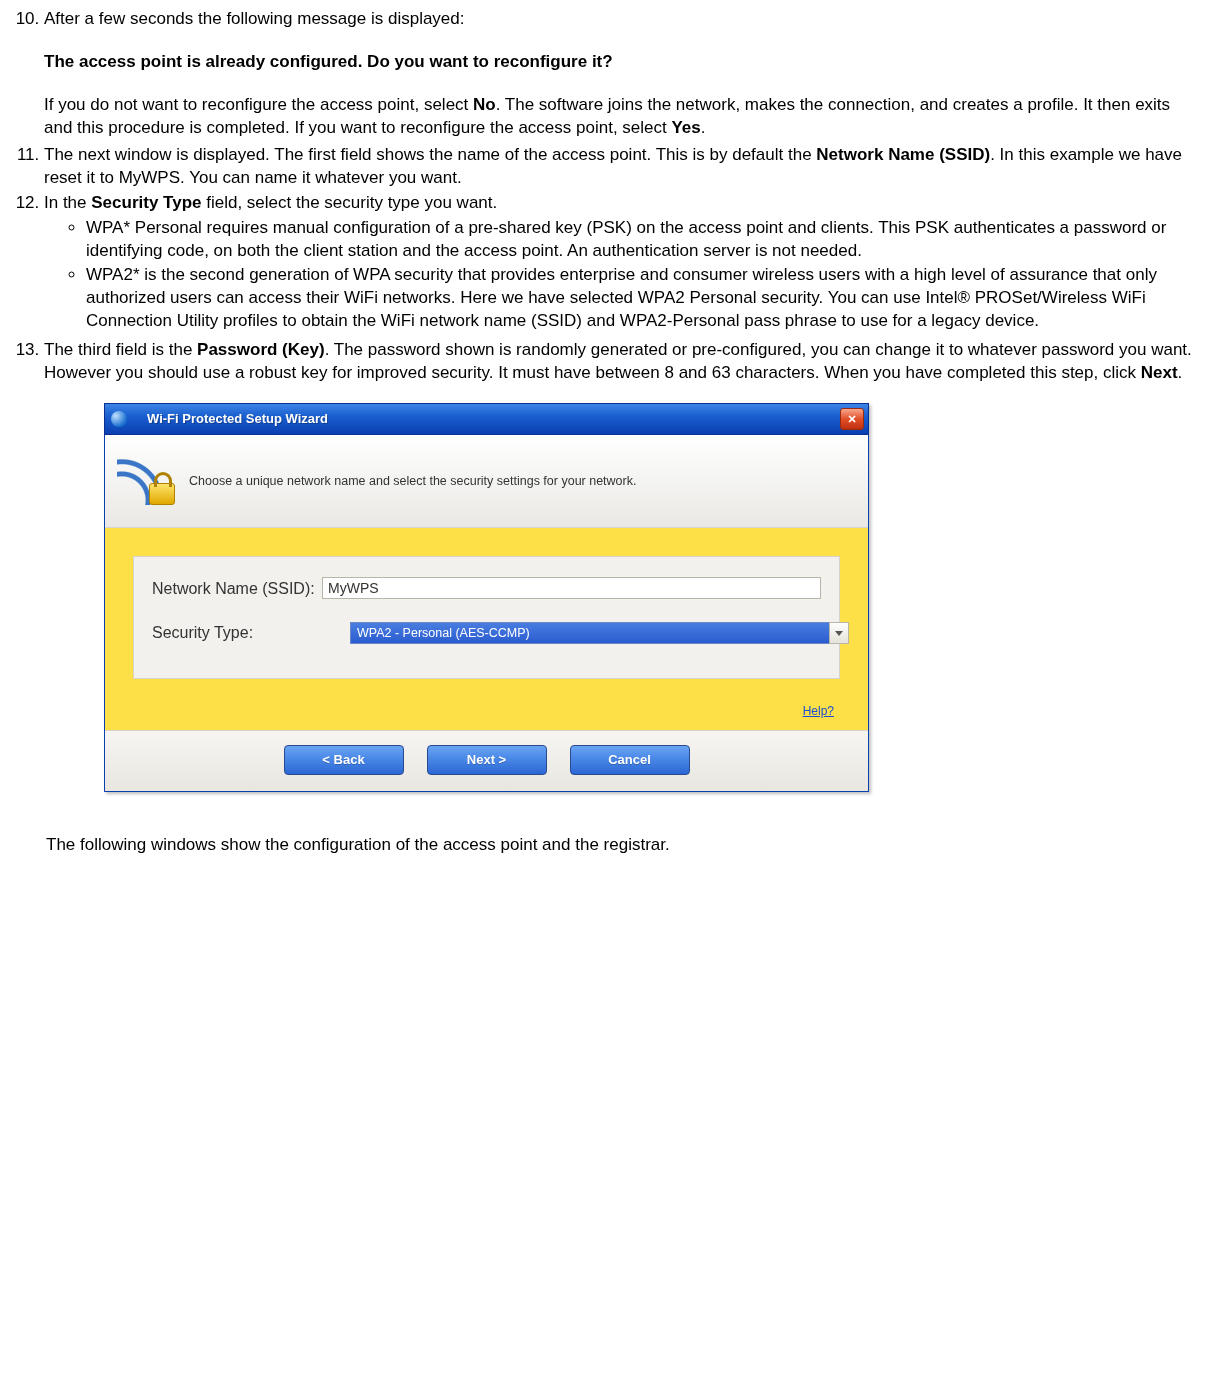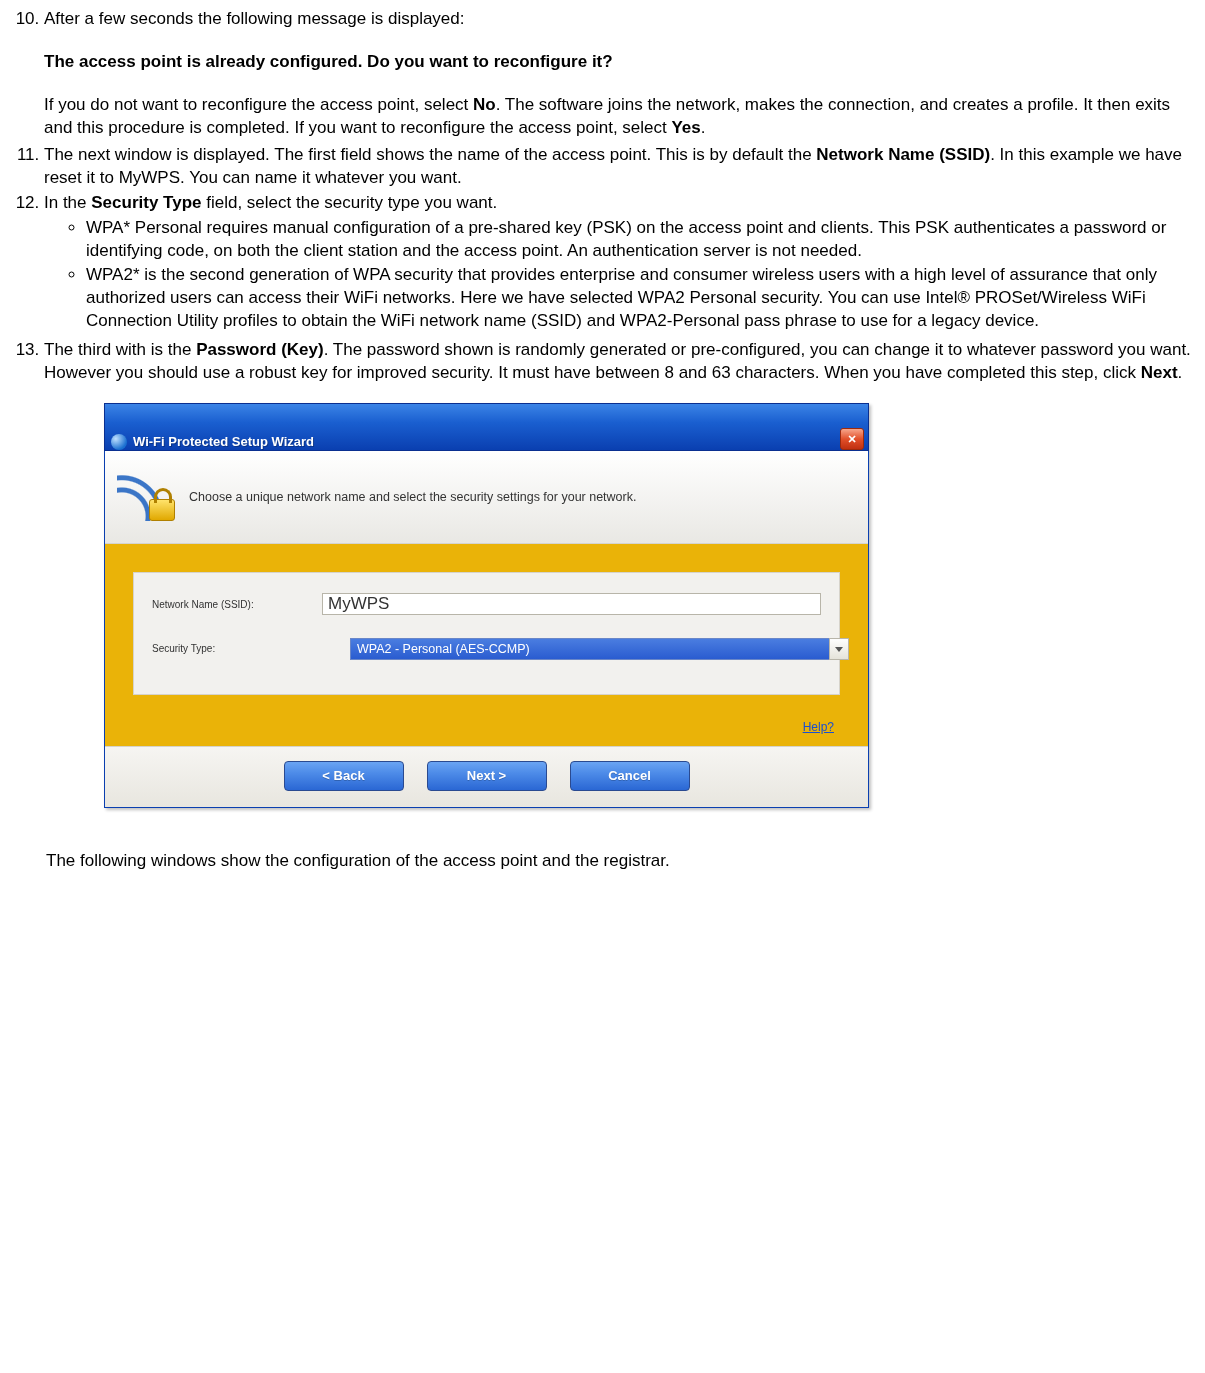--- a/index.html
+++ b/index.html
@@ -42,23 +42,24 @@
   }
   .window {
     width: 765px;
     box-shadow: 2px 2px 3px rgba(0,0,0,.25);
     font-family: Tahoma, Verdana, sans-serif;
   }
   .titlebar {
     height: 30px;
     background: linear-gradient(to bottom, #3b84e6 0%, #1a5fd0 40%, #0a3fb0 100%);
     display: flex;
-    align-items: flex-end;
-    padding: 16px 4px 0 6px;
+    align-items: center;
+    padding: 0 4px 0 6px;
     border: 1px solid #0a2f90;
+    gap: 14px;
   }
   .tb-icon {
     width: 16px; height: 16px;
     background: radial-gradient(circle at 30% 30%, #bfe0ff 0%, #1a6fd0 70%);
     border-radius: 50%;
     margin-right: 6px;
     flex: 0 0 auto;
   }
   .tb-title {
     color: #fff;
@@ -69,21 +70,21 @@
   }
   .tb-close {
     width: 22px; height: 20px;
     background: linear-gradient(to bottom, #f7a68b 0%, #e2502a 50%, #c03010 100%);
     border: 1px solid #9c2a0d;
     border-radius: 3px;
     display:flex; align-items:center; justify-content:center;
     color:#fff; font-size:11px; font-weight:bold;
   }
   .win-body {
-    background: #eab308;
+    background: #fde047;
     border: 1px solid #0a3fb0;
     border-top: none;
   }
   .banner {
     display:flex;
     align-items:center;
     background: linear-gradient(to bottom, #ffffff 0%, #e9e8e4 100%);
     border-bottom: 1px solid #d5d4cf;
     padding: 18px 18px 18px 10px;
   }
@@ -127,34 +128,34 @@
     background: #f2f1ee;
     position: relative;
   }
   .row {
     display:flex;
     align-items:center;
     margin-bottom: 22px;
   }
   .row:last-child{ margin-bottom:0; }
   .flab {
-    font-size:10px;
+    font-size:16px;
     color:#333;
     width: 170px;
     flex: 0 0 170px;
   }
   .ctl {
     flex: 1 1 auto;
   }
   .tinput {
     width: 100%;
     height: 22px;
     border: 1px solid #b8b5a9;
     background: #fff;
-    font-size:17px;
+    font-size:14px;
     padding: 2px 5px;
     box-sizing: border-box;
     font-family: Tahoma, Verdana, sans-serif;
     color:#333;
   }
   .select-wrap {
     display:flex;
     width: 100%;
     padding-left: 28px;
   }
@@ -237,21 +238,21 @@
     <span>The next window is displayed. The first field shows the name of the access point. This is by default the </span><span class="bold">Network Name (SSID)</span><span>. In this example we have reset it to MyWPS. You can name it whatever you want.</span>
   </li>
   <li>
     <span>In the </span><span class="bold">Security Type</span><span> field, select the security type you want.</span>
     <ul class="sub">
       <li>WPA* Personal requires manual configuration of a pre-shared key (PSK) on the access point and clients. This PSK authenticates a password or identifying code, on both the client station and the access point. An authentication server is not needed.</li>
       <li>WPA2* is the second generation of WPA security that provides enterprise and consumer wireless users with a high level of assurance that only authorized users can access their WiFi networks. Here we have selected WPA2 Personal security. You can use Intel® PROSet/Wireless WiFi Connection Utility profiles to obtain the WiFi network name (SSID) and WPA2-Personal pass phrase to use for a legacy device.</li>
     </ul>
   </li>
   <li>
-    <span>The third with is the </span><span class="bold">Password (Key)</span><span>. The password shown is randomly generated or pre-configured, you can change it to whatever password you want. However you should use a robust key for improved security. It must have between 8 and 63 characters. When you have completed this step, click </span><span class="bold">Next</span><span>.</span>
+    <span>The third field is the </span><span class="bold">Password (Key)</span><span>. The password shown is randomly generated or pre-configured, you can change it to whatever password you want. However you should use a robust key for improved security. It must have between 8 and 63 characters. When you have completed this step, click </span><span class="bold">Next</span><span>.</span>
 
     <div class="win-wrap">
       <div class="window">
         <div class="titlebar">
           <div class="tb-icon"></div>
           <div class="tb-title">Wi-Fi Protected Setup Wizard</div>
           <div class="tb-close">✕</div>
         </div>
         <div class="win-body">
           <div class="banner">

